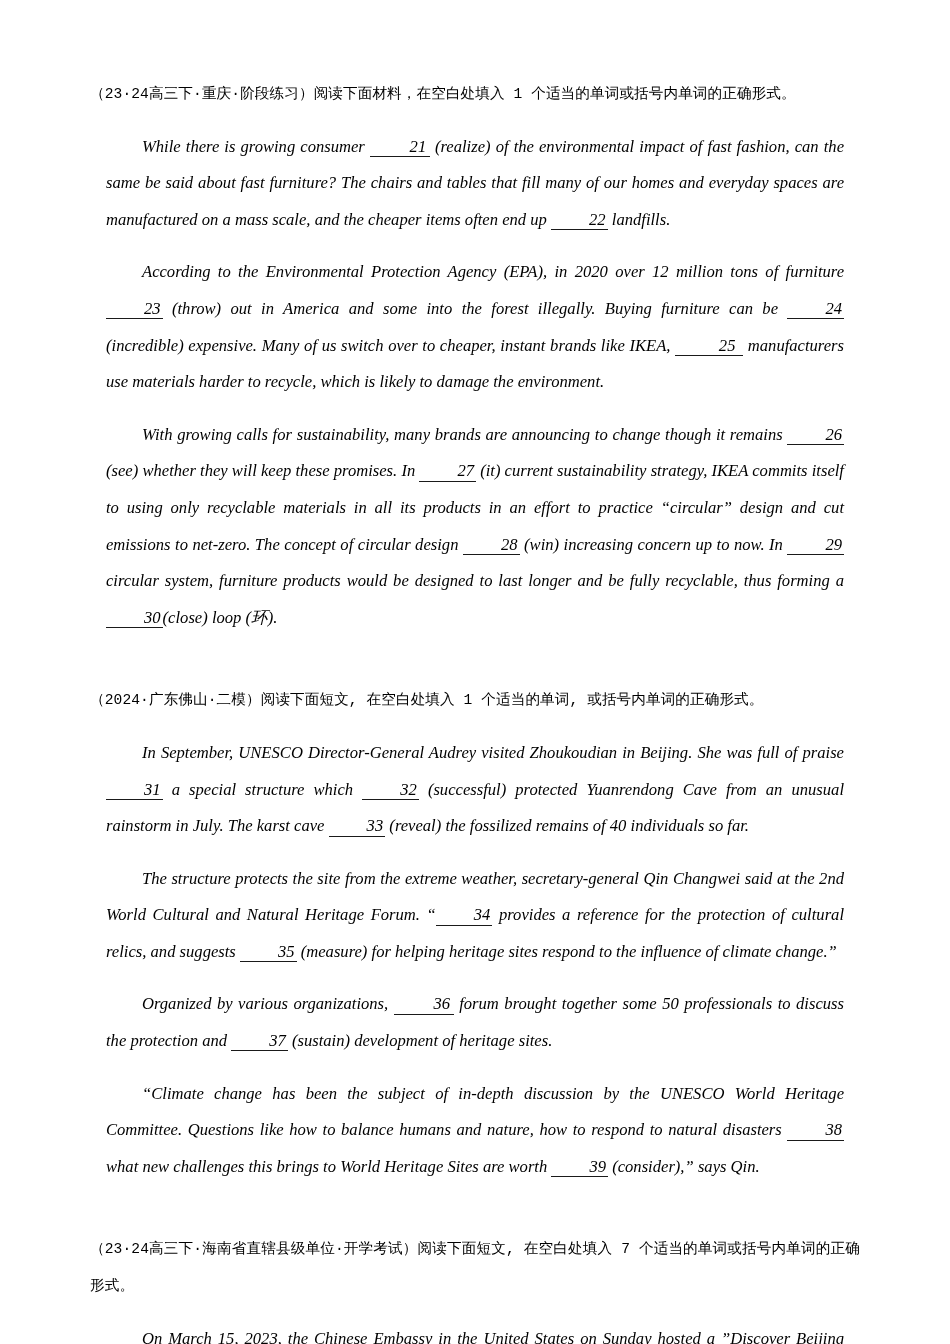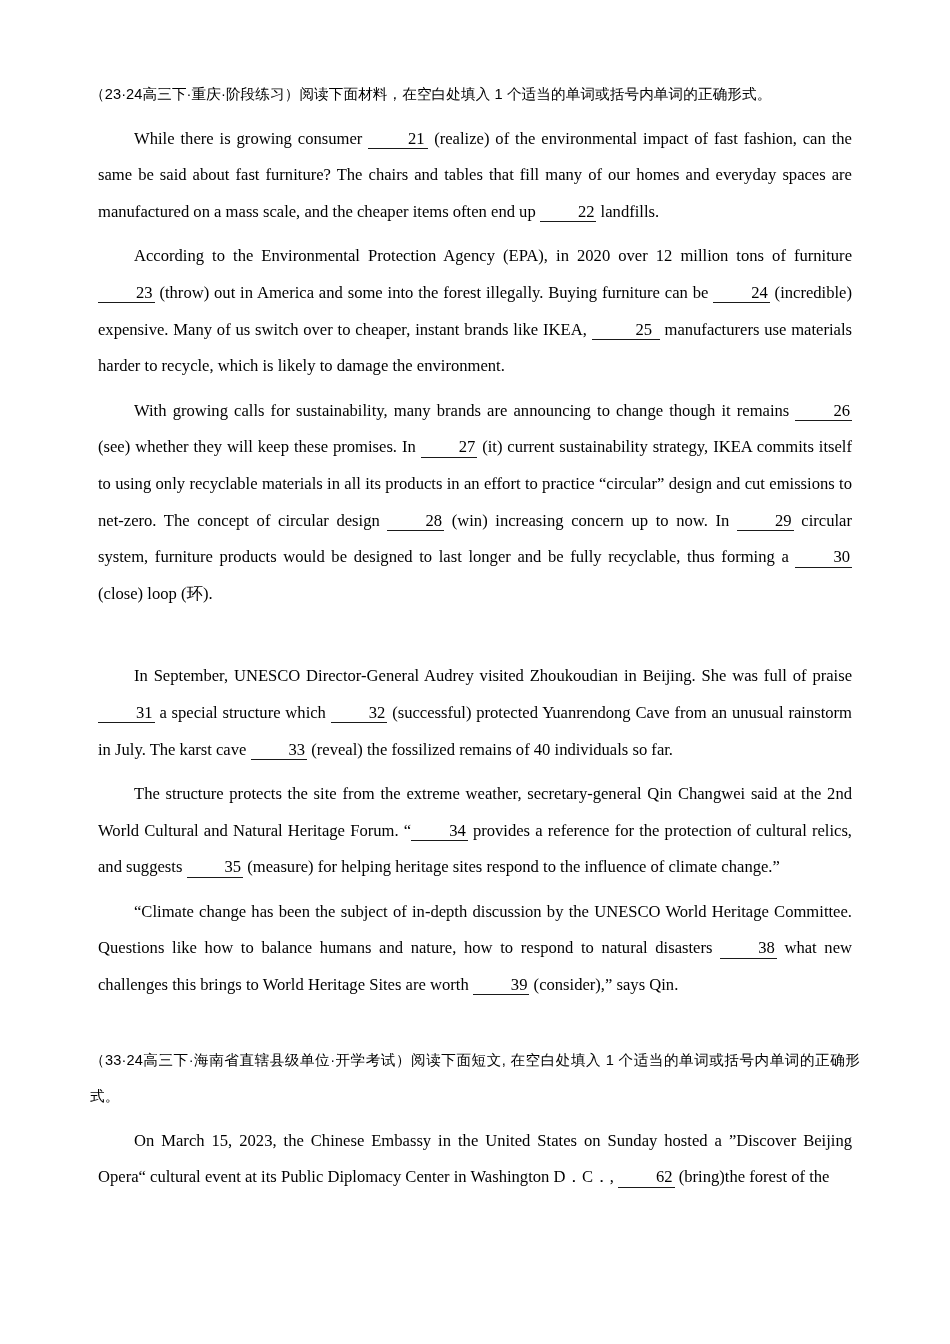--- a/index.html
+++ b/index.html
@@ -26,65 +26,68 @@
     width: 770px;
   }
   .head-line {
     font-size: 15.2px;
     line-height: 36.6px;
     text-align: justify;
     text-justify: inter-ideograph;
     letter-spacing: 0.1px;
   }
   p.body-para {
-    margin: 8px;
+    margin: 16px;
     font-size: 16.6px;
     line-height: 36.6px;
     text-align: justify;
     text-justify: inter-word;
     text-indent: 36px;
     hyphens: none;
+    font-style: italic;
   }
   
   .blank {
     display: inline-block;
     border-bottom: 1.4px solid #1a1a1a;
     text-align: center;
     font-size: 16.6px;
     line-height: 1.05;
     vertical-align: baseline;
     padding: 0 2px 1px 2px;
     white-space: nowrap;
   }
   .blank.w-sm { min-width: 30px; }
   .blank.w-md { min-width: 44px; }
   .blank.w-lg { min-width: 56px; }
   .blank.w-xl { min-width: 64px; }
   .spacer-block-lg { height: 30px; }
   .cjk {
-    font-family: Liberation Sans, sans-serif;
+    font-family: Liberation Mono, monospace;
     font-size: 14.6px;
   }
 </style>
 </head>
 <body>
 
 <div id="page">
   <div id="content">
       <section class="passage" id="passage-1">
         <div class="head-line cjk">（23·24高三下·重庆·阶段练习）阅读下面材料，在空白处填入 1 个适当的单词或括号内单词的正确形式。</div>
         <p class="body-para" id="p1-para-1"><span>While there is growing consumer </span><span class="blank w-lg">21</span><span> (realize) of the environmental impact of fast fashion, can the same be said about fast furniture? The chairs and tables that fill many of our homes and everyday spaces are manufactured on a mass scale, and the cheaper items often end up </span><span class="blank w-md">22</span><span> landfills.</span></p>
         <p class="body-para" id="p1-para-2"><span>According to the Environmental Protection Agency (EPA), in 2020 over 12 million tons of furniture </span><span class="blank w-md">23</span><span> (throw) out in America and some into the forest illegally. Buying furniture can be </span><span class="blank w-md">24</span><span> (incredible) expensive. Many of us switch over to cheaper, instant brands like IKEA, </span><span class="blank w-xl">25</span><span> manufacturers use materials harder to recycle, which is likely to damage the environment.</span></p>
         <p class="body-para" id="p1-para-3"><span>With growing calls for sustainability, many brands are announcing to change though it remains </span><span class="blank w-md">26</span><span> (see) whether they will keep these promises. In </span><span class="blank w-md">27</span><span> (it) current sustainability strategy, IKEA commits itself to using only recyclable materials in all its products in an effort to practice “circular” design and cut emissions to net-zero. The concept of circular design </span><span class="blank w-md">28</span><span> (win) increasing concern up to now. In </span><span class="blank w-md">29</span><span> circular system, furniture products would be designed to last longer and be fully recyclable, thus forming a </span><span class="blank w-md">30</span><span>(close) loop (环).</span></p>
       </section>
       <div class="spacer-block-lg"></div>
       <section class="passage" id="passage-2">
+        <div class="head-line cjk">（2024·广东佛山·二模）阅读下面短文, 在空白处填入 1 个适当的单词, 或括号内单词的正确形式。</div>
         <p class="body-para" id="p2-para-1"><span>In September, UNESCO Director-General Audrey visited Zhoukoudian in Beijing. She was full of praise </span><span class="blank w-sm">31</span><span> a special structure which </span><span class="blank w-md">32</span><span> (successful) protected Yuanrendong Cave from an unusual rainstorm in July. The karst cave </span><span class="blank w-md">33</span><span> (reveal) the fossilized remains of 40 individuals so far.</span></p>
         <p class="body-para" id="p2-para-2"><span>The structure protects the site from the extreme weather, secretary-general Qin Changwei said at the 2nd World Cultural and Natural Heritage Forum. “</span><span class="blank w-md">34</span><span> provides a reference for the protection of cultural relics, and suggests </span><span class="blank w-sm">35</span><span> (measure) for helping heritage sites respond to the influence of climate change.”</span></p>
+        <p class="body-para" id="p2-para-3"><span>Organized by various organizations, </span><span class="blank w-lg">36</span><span> forum brought together some 50 professionals to discuss the protection and </span><span class="blank w-sm">37</span><span> (sustain) development of heritage sites.</span></p>
         <p class="body-para" id="p2-para-4"><span>“Climate change has been the subject of in-depth discussion by the UNESCO World Heritage Committee. Questions like how to balance humans and nature, how to respond to natural disasters </span><span class="blank w-md">38</span><span> what new challenges this brings to World Heritage Sites are worth </span><span class="blank w-md">39</span><span> (consider),” says Qin.</span></p>
       </section>
       <div class="spacer-block-lg"></div>
       <section class="passage" id="passage-3">
-        <div class="head-line cjk">（33·24高三下·海南省直辖县级单位·开学考试）阅读下面短文, 在空白处填入 1 个适当的单词或括号内单词的正确形式。</div>
+        <div class="head-line cjk">（23·24高三下·海南省直辖县级单位·开学考试）阅读下面短文, 在空白处填入 7 个适当的单词或括号内单词的正确形式。</div>
         <p class="body-para" id="p3-para-1"><span>On March 15, 2023, the Chinese Embassy in the United States on Sunday hosted a ”Discover Beijing Opera“ cultural event at its Public Diplomacy Center in Washington D．C．, </span><span class="blank w-md">62</span><span> (bring)the forest of the</span></p>
       </section>
     </div>
 </div>
 
 </body></html>

